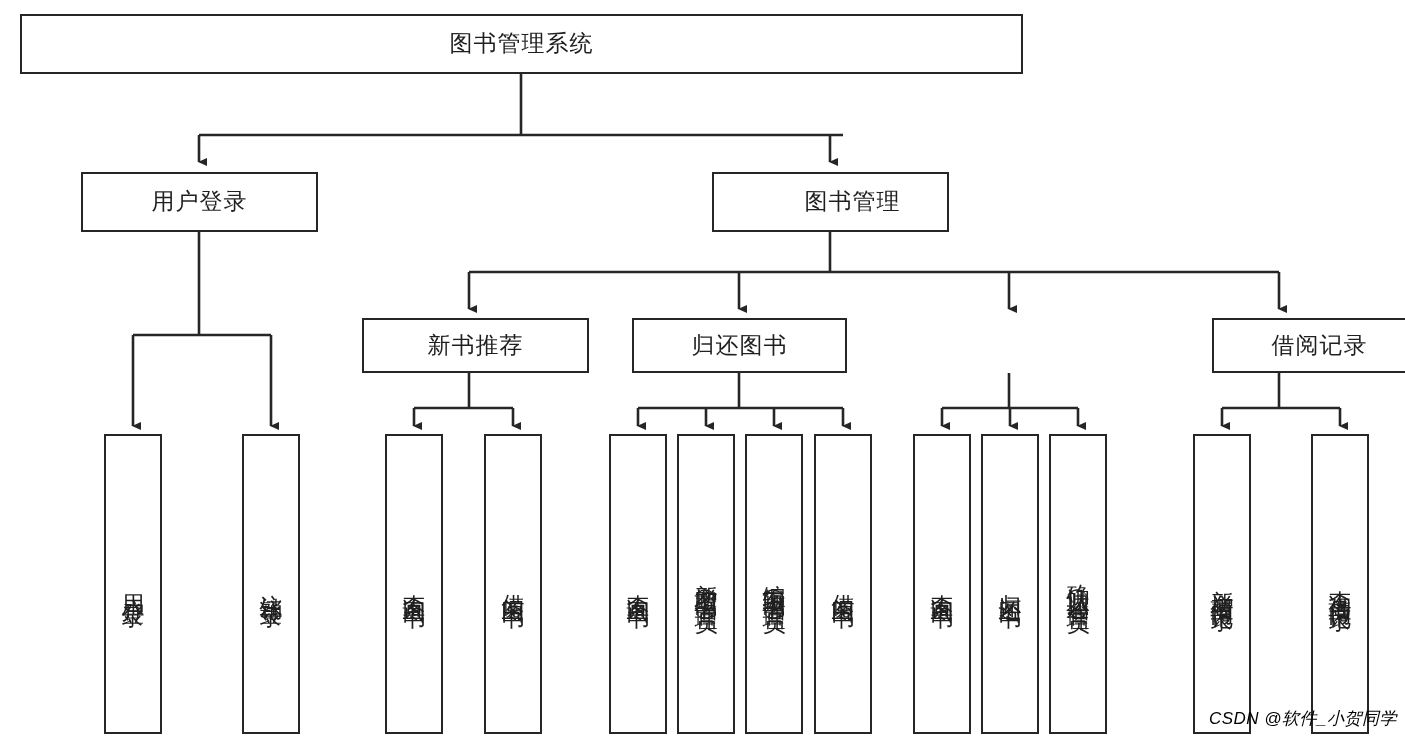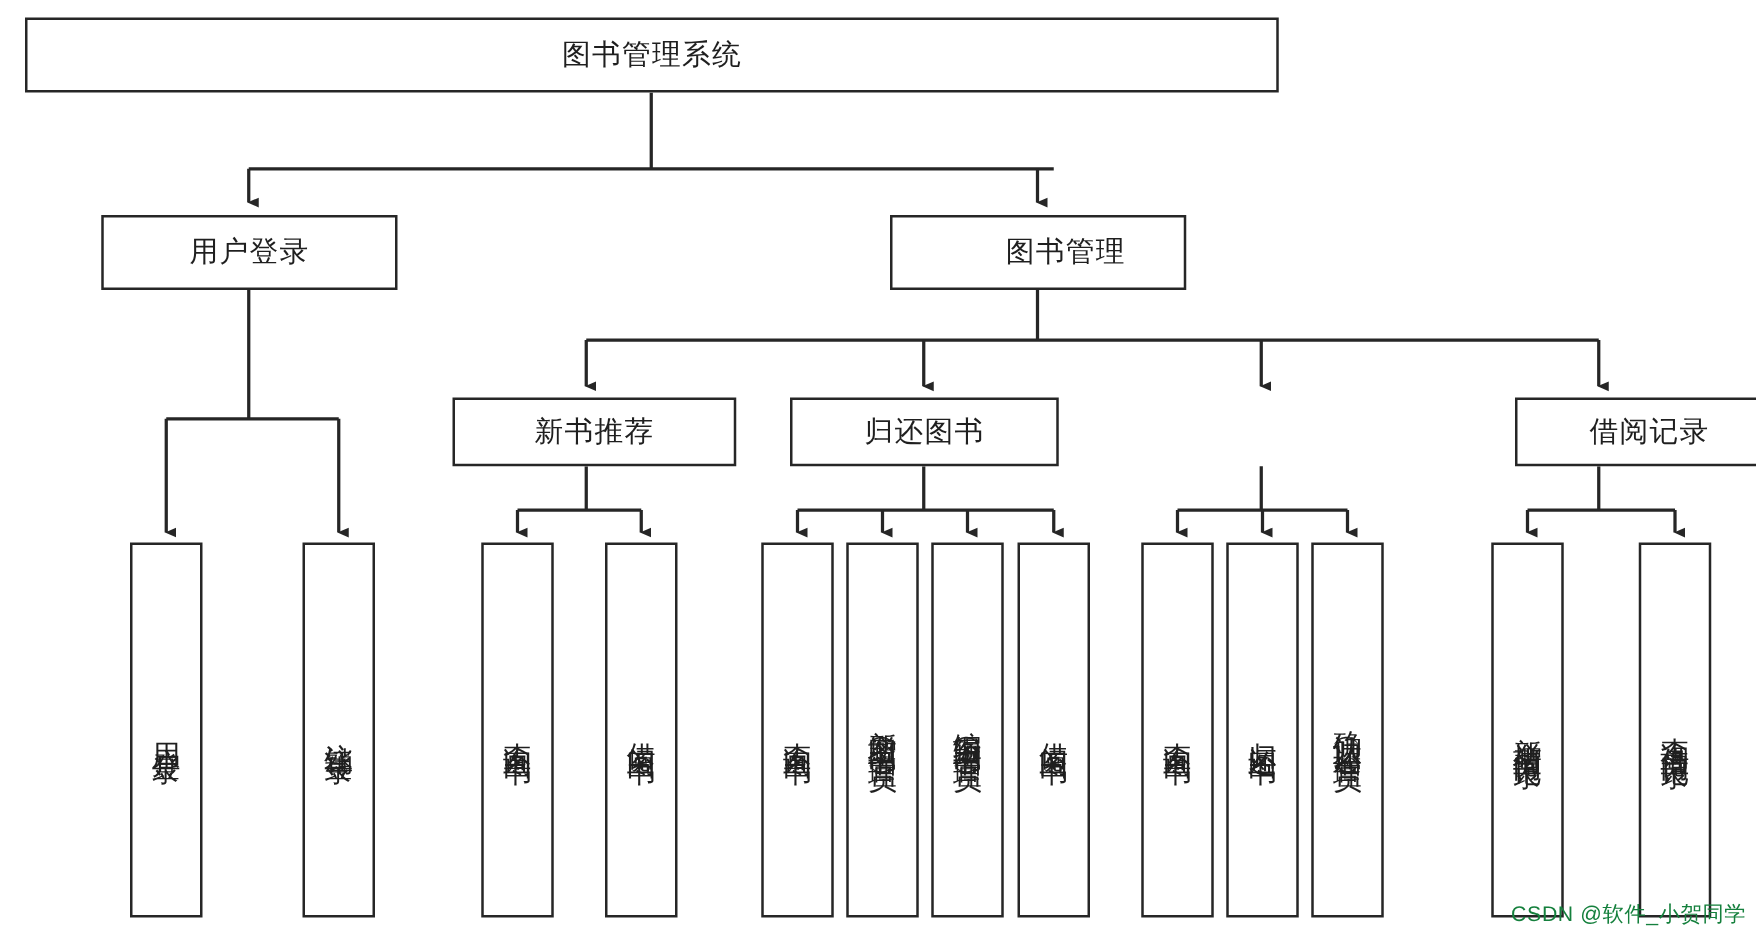--- a/index.html
+++ b/index.html
@@ -54,26 +54,27 @@
   }
   .node.vert .vlabel {
     writing-mode: vertical-rl;
     text-orientation: upright;
     display: block;
     text-align: center;
   }
   .watermark {
     position: absolute;
     right: 8px;
-    bottom: 4px;
+    bottom: 17px;
     font-size: 17px;
-    color: #15803d;
+    color: #000000;
     z-index: 5;
     white-space: nowrap;
     letter-spacing: 0.5px;
+    font-style: italic;
   }
 </style>
 </head>
 <body>
 
 <div id="diagram-root">
 
   <svg class="connectors" viewBox="0 0 1405 747" xmlns="http://www.w3.org/2000/svg">
     <defs>
       <marker id="arrowhead" markerWidth="9" markerHeight="9" refX="4.5" refY="8" orient="auto" markerUnits="userSpaceOnUse">

